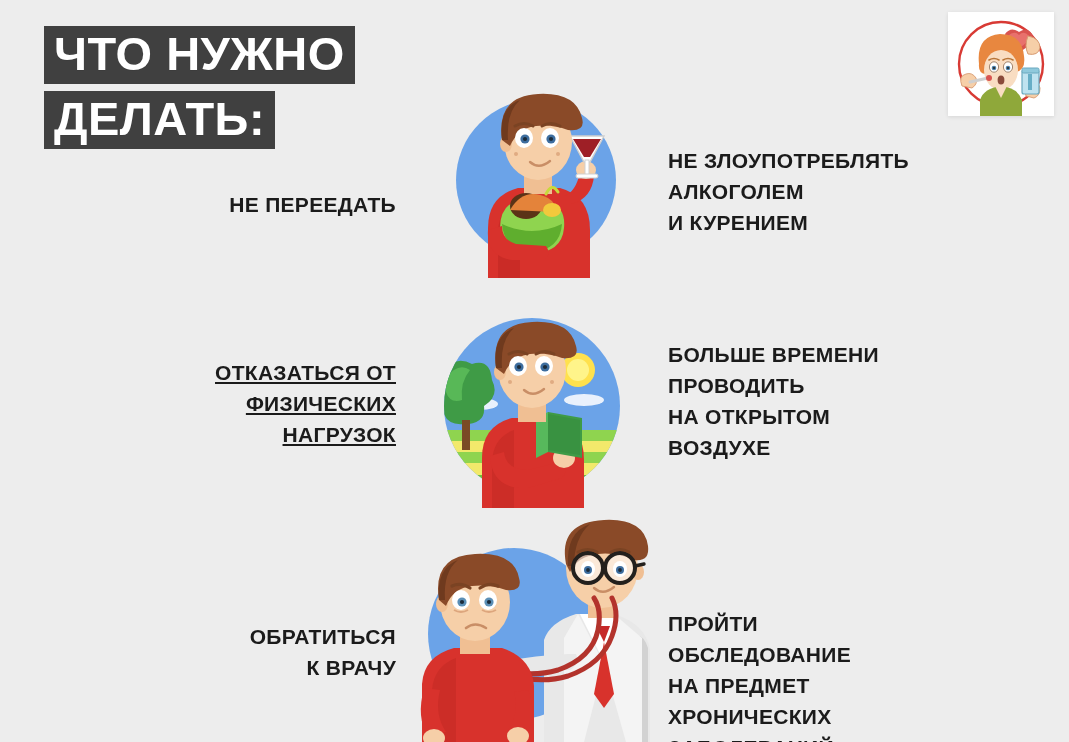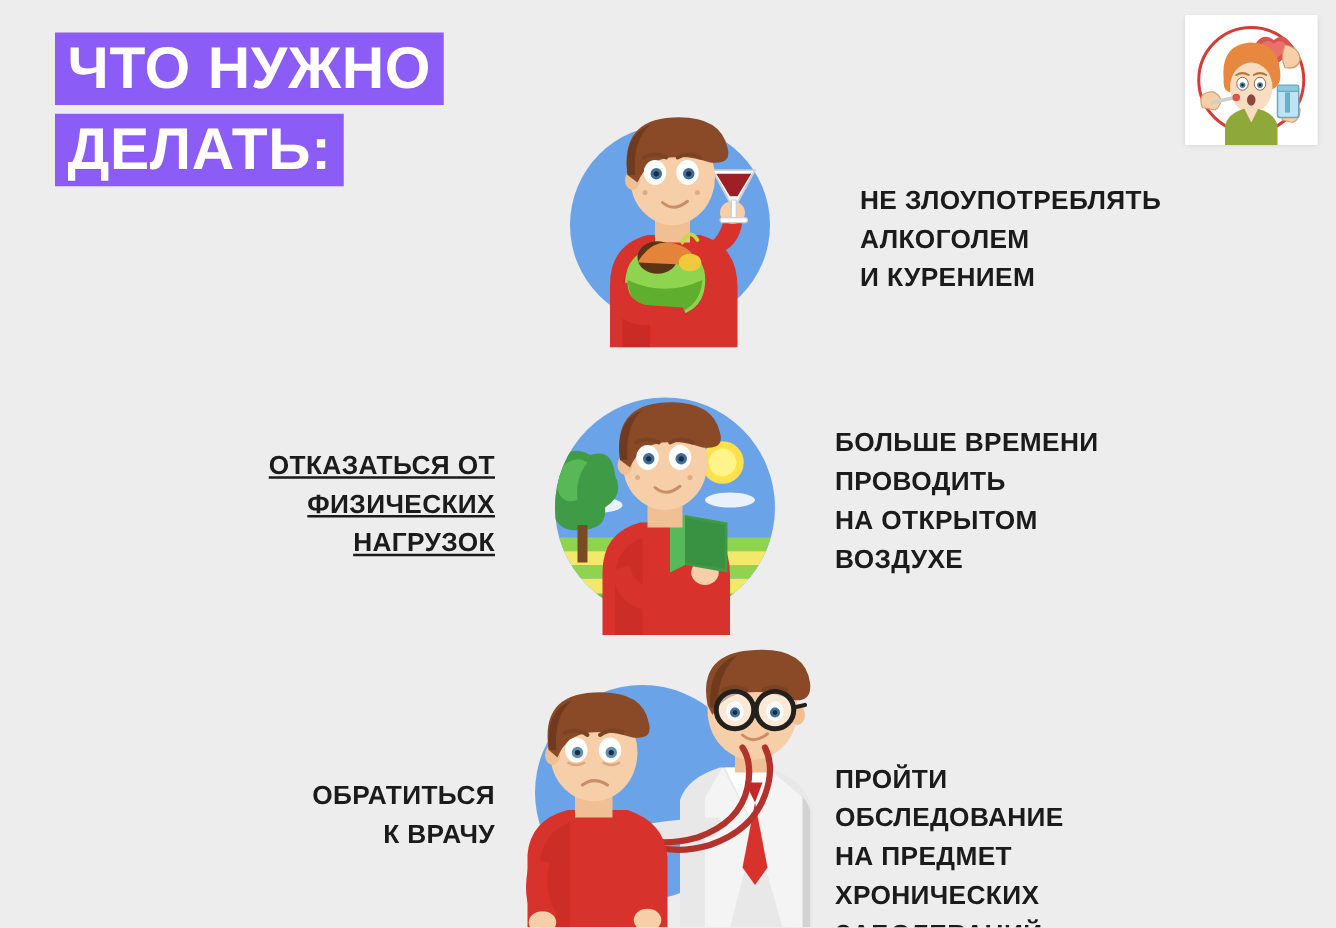--- a/index.html
+++ b/index.html
@@ -27,21 +27,21 @@
   
   .title-block {
     position: absolute;
     left: 44px;
     top: 26px;
     width: 420px;
   }
   .title-line {
     display: block;
     width: max-content;
-    background: #8b5cf6;
+    background: #404040;
     color: #ffffff;
     font-size: 47px;
     font-weight: bold;
     letter-spacing: 0.5px;
     line-height: 54px;
     padding: 1px 10px 3px 10px;
     margin-bottom: 7px;
     white-space: nowrap;
     text-shadow: 0 1px 0 rgba(0,0,0,0.06);
   }
@@ -56,21 +56,21 @@
     letter-spacing: 0.3px;
     white-space: pre-line;
   }
   .label.left  { text-align: right; }
   .label.right { text-align: left; }
 
   .label-l1 { left: 80px;  top: 189px; width: 316px; }
   .label-l2 { left: 80px;  top: 357px; width: 316px; text-decoration: underline; }
   .label-l3 { left: 80px;  top: 621px; width: 316px; }
 
-  .label-r1 { left: 688px; top: 145px; width: 380px; }
+  .label-r1 { left: 668px; top: 145px; width: 380px; }
   .label-r2 { left: 668px; top: 339px; width: 380px; }
   .label-r3 { left: 668px; top: 560px; width: 380px; margin-top: 48px; }
 
   
   .illus {
     position: absolute;
   }
   .illus svg { display: block; }
 
   .illus-1 { left: 440px; top: 78px;  width: 196px; height: 200px; }
@@ -92,20 +92,21 @@
 </head>
 <body>
 
 <div class="poster">
 
   <div class="title-block">
     <span class="title-line">ЧТО НУЖНО</span>
     <span class="title-line">ДЕЛАТЬ:</span>
   </div>
 
+  <div class="label left label-l1">НЕ ПЕРЕЕДАТЬ</div>
   <div class="label left label-l2">ОТКАЗАТЬСЯ ОТ
 ФИЗИЧЕСКИХ
 НАГРУЗОК</div>
   <div class="label left label-l3">ОБРАТИТЬСЯ
 К ВРАЧУ</div>
 
   <div class="label right label-r1">НЕ ЗЛОУПОТРЕБЛЯТЬ
 АЛКОГОЛЕМ
 И КУРЕНИЕМ</div>
   <div class="label right label-r2">БОЛЬШЕ ВРЕМЕНИ

